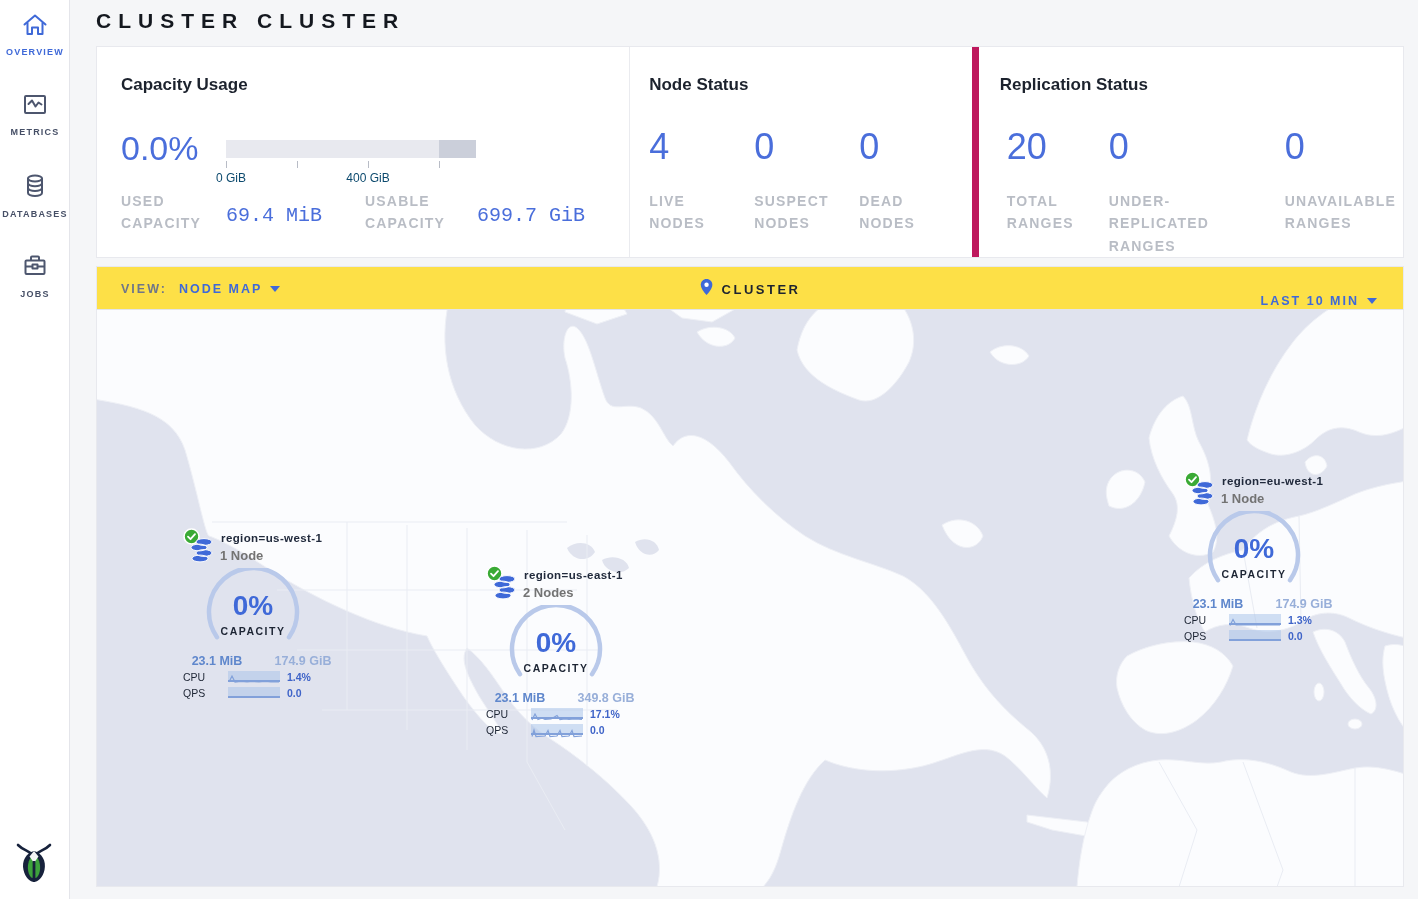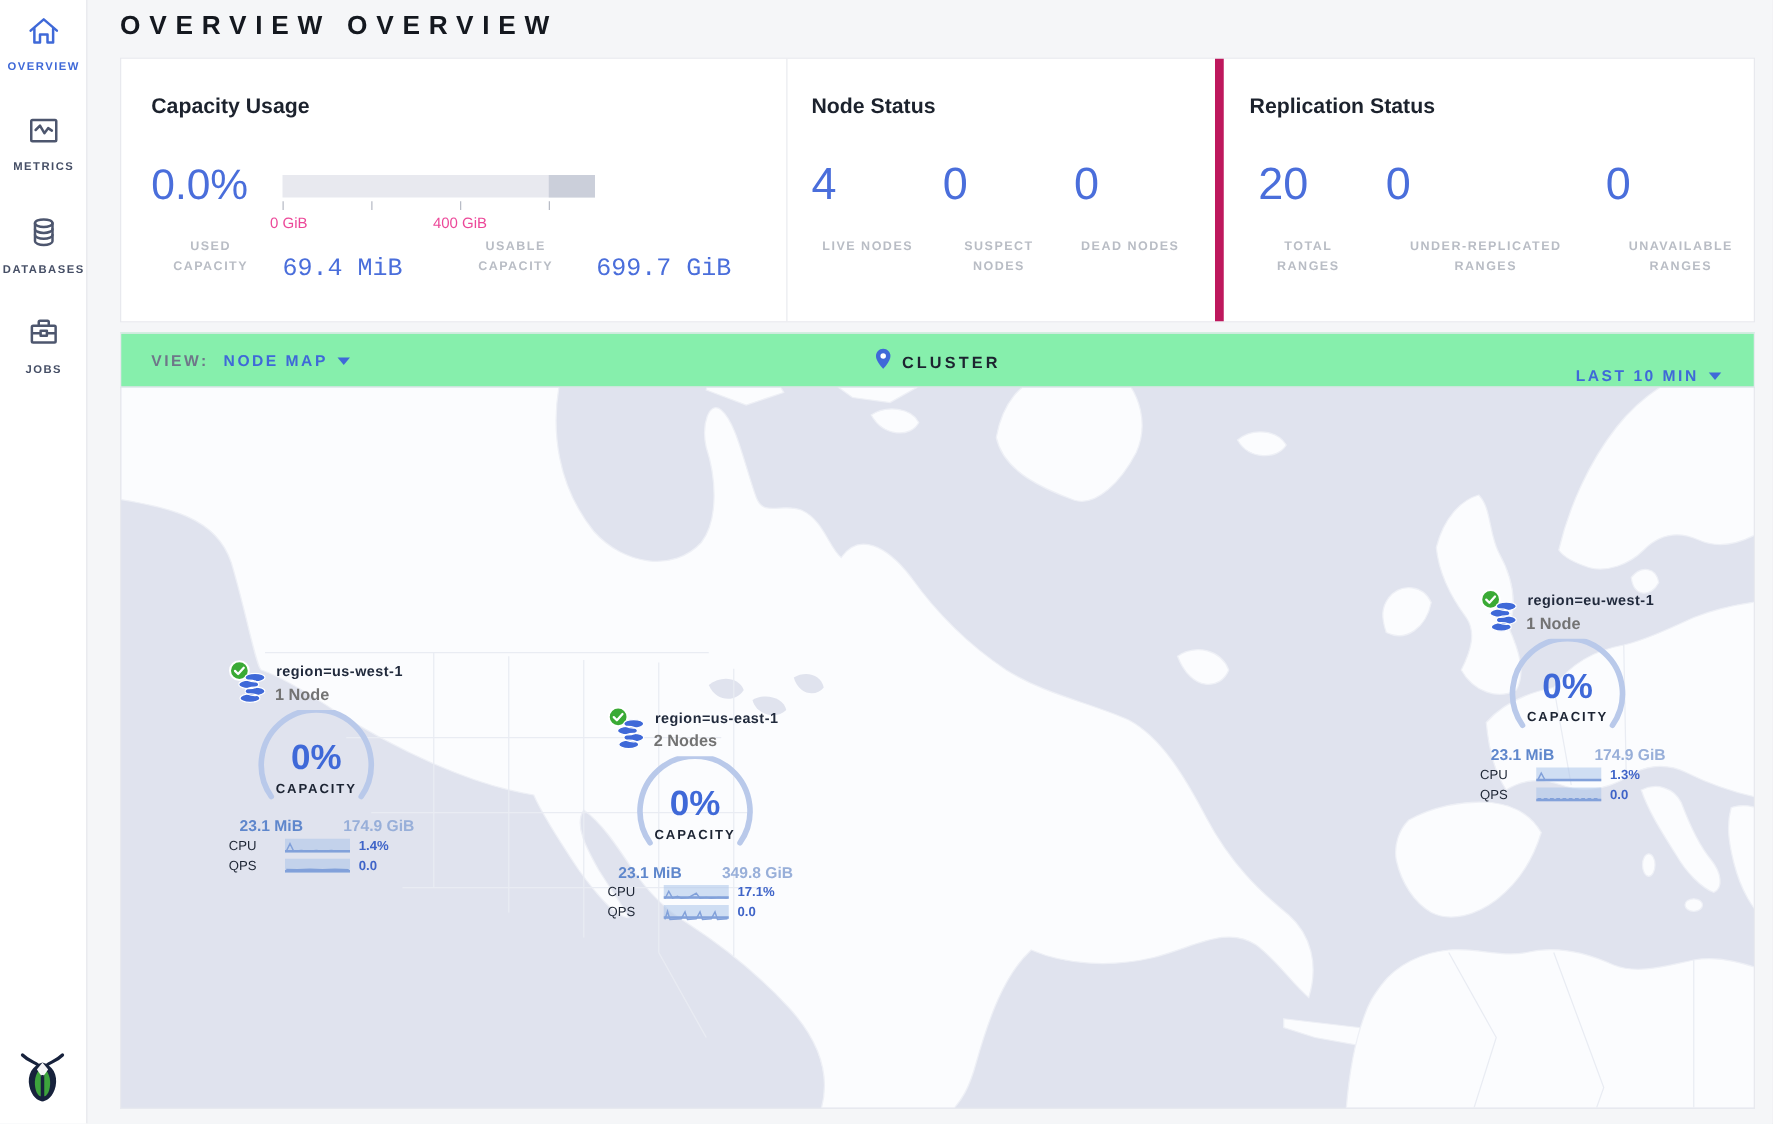--- a/index.html
+++ b/index.html
@@ -19,30 +19,30 @@
   .page-title { position:absolute; left:96px; top:9px; font-size:21px; font-weight:700; letter-spacing:7px; color:#14181f; }
 
   
   .summary-row { position:absolute; left:96px; top:46px; width:1308px; height:212px; background:#fff; border:1px solid #e8e9ee; display:flex; }
   .summary-section { position:relative; height:100%; }
   .sec-capacity { width:533px; }
   .sec-nodes { width:343px; border-left:1px solid #eaebef; }
   .sec-repl { width:432px; border-left:7px solid #be185d; }
   .sec-title { position:absolute; top:28px; font-size:17px; font-weight:600; color:#1c222d; }
   .big-number { position:absolute; font-size:36px; font-weight:400; color:#4a6edb; line-height:1; }
-  .stat-label { position:absolute; font-size:10px; font-weight:600; letter-spacing:1.2px; color:#b9bdc5; line-height:1.6; text-transform:uppercase;text-align:center; }
+  .stat-label { position:absolute; font-size:14px; font-weight:600; letter-spacing:1.2px; color:#b9bdc5; line-height:1.6; text-transform:uppercase; }
   .stat-value { position:absolute; font-size:20px; font-weight:500; color:#4a6edb;font-family:Liberation Mono, monospace; }
 
   .cap-bar { position:absolute; left:129px; top:93px; width:250px; height:18px; background:#e8e9ef; }
   .cap-bar-tail { position:absolute; left:213px; top:0; width:37px; height:18px; background:#cbcfda; }
   .cap-tick { position:absolute; top:114px; width:1px; height:7px; background:#b8bcc6; }
-  .cap-tick-label { position:absolute; top:124px; transform:translateX(-50%); font-size:12px; color:#ec4899; }
+  .cap-tick-label { position:absolute; top:124px; transform:translateX(-50%); font-size:12px; color:#0c4a6e; }
 
   
-  .toolbar { position:absolute; left:96px; top:266px; width:1308px; height:44px; background:#86efac; border:1px solid #e8e9ee; border-bottom:1px solid #e2e4ea; }
+  .toolbar { position:absolute; left:96px; top:266px; width:1308px; height:44px; background:#fde047; border:1px solid #e8e9ee; border-bottom:1px solid #e2e4ea; }
   .tb-left { position:absolute; left:24px; top:0; height:44px; display:flex; align-items:center; gap:12px; }
   .tb-view-label { font-size:12.5px; font-weight:600; letter-spacing:2px; color:#6f7689; }
   .tb-link { font-size:12.5px; font-weight:700; letter-spacing:2px; color:#3f69d8; cursor:pointer; display:flex; align-items:center; gap:8px; }
   .caret { display:inline-block; width:0; height:0; border-left:5px solid transparent; border-right:5px solid transparent; border-top:6px solid #3f69d8; }
   .tb-center { position:absolute; left:50%; top:0; transform:translateX(-50%); height:44px; display:flex; align-items:center; gap:8px; }
   .tb-cluster { font-size:13px; font-weight:700; letter-spacing:2.5px; color:#1d2330; }
   .tb-right { position:absolute; right:26px; top:12px; height:44px; display:flex; align-items:center; }
 
   
   .map { position:absolute; left:96px; top:310px; width:1308px; height:577px; background:#e0e3ee; overflow:hidden; border:1px solid #e8e9ee; border-top:none; }
@@ -125,21 +125,21 @@
         </g>
         <path d="M19 14 C27 16 31.5 24 29.5 33 C27.8 41 22.5 45 19 45 C15.5 45 10.2 41 8.5 33 C6.5 24 11 16 19 14 Z" fill="#17223c"></path>
         <path d="M17.6 19 C13 22.5 11.8 30 13.8 36.5 C15 39.8 16.6 41 17.6 41 Z" fill="#3da33c"></path>
         <path d="M20.4 19 C25 22.5 26.2 30 24.2 36.5 C23 39.8 21.4 41 20.4 41 Z" fill="#3da33c"></path>
         <path d="M19 14 L14.5 19.5 L19 26 L23.5 19.5 Z" fill="#fff" opacity="0.95"></path>
         <path d="M19 24 L19 45" stroke="#17223c" stroke-width="2"></path>
       </svg>
     </div>
   </nav>
 
-  <h1 class="page-title">OVERVIEW OVERVIEW</h1>
+  <h1 class="page-title">CLUSTER CLUSTER</h1>
 
   <section class="summary-row">
 
     <div class="summary-section sec-capacity">
       <div class="sec-title" style="left:24px;">Capacity Usage</div>
       <div class="big-number" style="left:24px; top:84px; font-size:34px;">0.0%</div>
       <div class="cap-bar">
         <div class="cap-bar-tail"></div>
       </div>
       <div class="cap-tick" style="left:129px;"></div>

